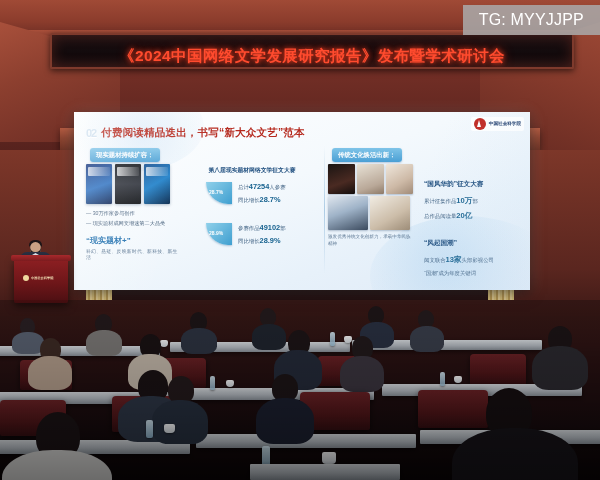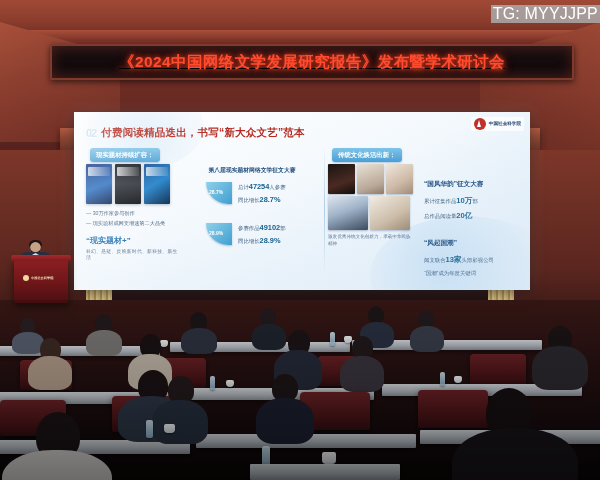--- a/index.html
+++ b/index.html
@@ -29,25 +29,25 @@
   .wp2{right:0;width:86px;}
   .curtain{position:absolute;top:150px;width:26px;height:165px;
         background:repeating-linear-gradient(90deg,#d9c07a 0 2px,#b99a52 2px 4px,#e3cd92 4px 6px);
         opacity:.95;filter:blur(.4px);}
   .cur-l{left:86px;}
   .cur-r{right:86px;}
   .floor{position:absolute;left:0;top:300px;width:600px;height:180px;
         background:linear-gradient(180deg,#3b1a17 0%,#2a1213 35%,#180c0e 70%,#0a0506 100%);}
 
   
-  .led{position:absolute;left:50px;top:44px;width:520px;height:32px;
+  .led{position:absolute;left:50px;top:33px;width:520px;height:32px;
         background:linear-gradient(180deg,#1b1012,#120a0c 60%,#1a0f11);
         border:2px solid #7e3a2c;border-radius:2px;
         box-shadow:0 0 14px rgba(255,90,60,.22) inset,0 2px 6px rgba(0,0,0,.6);
-        display:flex;align-items:center;justify-content:center;overflow:hidden;text-decoration:underline;}
+        display:flex;align-items:flex-end;justify-content:center;overflow:hidden;}
   .led-txt{color:#ff4b2e;font-size:15.5px;font-weight:bold;letter-spacing:.4px;white-space:nowrap;
         text-shadow:0 0 5px rgba(255,70,40,.95),0 0 11px rgba(255,50,20,.6);}
 
   
   .screen{position:absolute;left:74px;top:112px;width:456px;height:178px;
         background:#f2f7fb;box-shadow:0 0 18px rgba(255,255,255,.12),0 4px 12px rgba(0,0,0,.5);
         overflow:hidden;}
   .screen:after{content:"";position:absolute;inset:0;pointer-events:none;
         background:linear-gradient(115deg,rgba(255,255,255,.30) 0%,rgba(255,255,255,0) 32%,rgba(255,255,255,0) 70%,rgba(210,230,245,.25) 100%);}
   .slide{position:absolute;inset:0;
@@ -147,21 +147,21 @@
        background:linear-gradient(180deg,#fff,#d4dae0);box-shadow:0 1px 2px rgba(0,0,0,.4);}
   .btl{position:absolute;width:5px;height:14px;border-radius:2px;
        background:linear-gradient(180deg,rgba(220,240,250,.92),rgba(150,190,215,.85));
        box-shadow:0 1px 2px rgba(0,0,0,.4);}
   .aud:after{content:"";position:absolute;inset:0;pointer-events:none;
        background:linear-gradient(180deg,rgba(0,0,0,.12) 0%,rgba(0,0,0,.28) 55%,rgba(0,0,0,.5) 100%);}
 
   
   .wm{position:absolute;background:rgba(170,170,170,.86);color:#fff;
       display:flex;align-items:center;font-weight:normal;}
-  .wm-top{right:0;top:5px;height:18px;padding:0 2px;font-size:16px;letter-spacing:.2px;}
+  .wm-top{right:0;top:5px;height:30px;padding:0 16px;font-size:16px;letter-spacing:.2px;}
   .wm-bot{left:8px;bottom:15px;height:28px;padding:0 11px;font-size:16px;letter-spacing:.1px;}
   .blur{filter:blur(.5px);}
 </style>
 </head>
 <body>
 
 <div id="stage">
 
   <div class="room">
     <div class="ceiling"></div>

